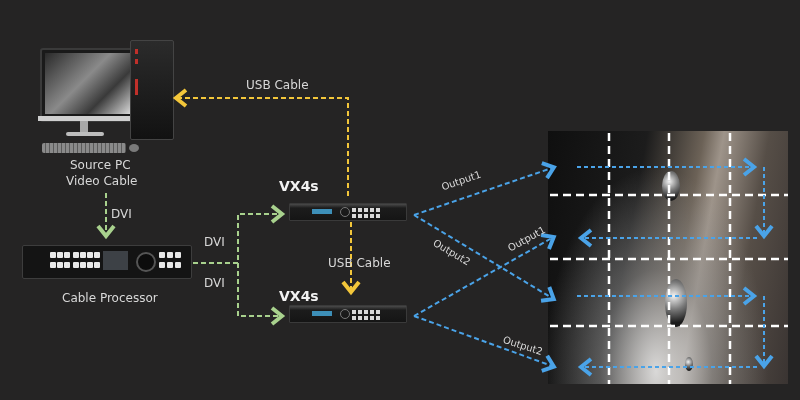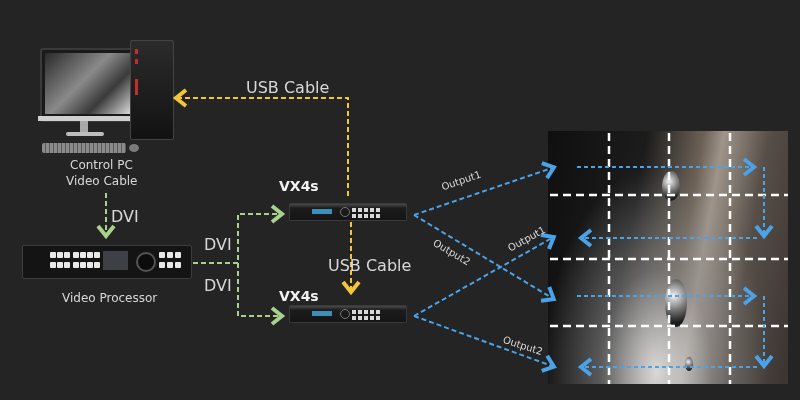--- a/index.html
+++ b/index.html
@@ -3,21 +3,21 @@
 <meta charset="utf-8">
 <style>
   html, body { margin: 0; padding: 0; }
   body {
     width: 800px; height: 400px; overflow: hidden;
     background: #252424;
     font-family: "DejaVu Sans", sans-serif;
     position: relative;
   }
   .label {
-    position: absolute; color: #d8d8d8; font-size: 16px; white-space: nowrap;
+    position: absolute; color: #d8d8d8; font-size: 12px; white-space: nowrap;
     font-family: "DejaVu Sans", sans-serif;
   }
   .title-label {
     position: absolute; color: #f2f2f2; font-size: 14px; font-weight: bold;
     font-family: "DejaVu Sans", sans-serif;
   }
   svg.overlay { position: absolute; left: 0; top: 0; }
   
   .monitor-frame {
     position: absolute; left: 40px; top: 48px; width: 92px; height: 70px;
@@ -93,21 +93,21 @@
   <div class="monitor-stand"></div>
   <div class="monitor-base"></div>
   <div class="keyboard"></div>
   <div class="mouse"></div>
   <div class="tower">
     <div class="tower-stripe" style="left:4px;top:8px;height:5px;"></div>
     <div class="tower-stripe" style="left:4px;top:18px;height:5px;"></div>
     <div class="tower-stripe" style="left:4px;top:38px;height:16px;"></div>
   </div>
 </div>
-<div class="label" style="left:70px;top:158px;font-size:12px;">Control PC</div>
+<div class="label" style="left:70px;top:158px;font-size:12px;">Source PC</div>
 <div class="label" style="left:66px;top:174px;font-size:12px;">Video Cable</div>
 
 <div class="vp">
   <div class="vp-btn" style="left:27px;top:6px;"></div>
     <div class="vp-btn" style="left:34px;top:6px;"></div>
     <div class="vp-btn" style="left:41px;top:6px;"></div>
   <div class="vp-btn" style="left:50px;top:6px;"></div>
     <div class="vp-btn" style="left:57px;top:6px;"></div>
     <div class="vp-btn" style="left:64px;top:6px;"></div>
     <div class="vp-btn" style="left:71px;top:6px;"></div>
@@ -120,21 +120,21 @@
     <div class="vp-btn" style="left:71px;top:16px;"></div>
   <div class="vp-lcd"></div>
   <div class="vp-knob"></div>
   <div class="vp-btn" style="left:136px;top:6px;"></div>
     <div class="vp-btn" style="left:144px;top:6px;"></div>
     <div class="vp-btn" style="left:152px;top:6px;"></div>
   <div class="vp-btn" style="left:136px;top:16px;"></div>
     <div class="vp-btn" style="left:144px;top:16px;"></div>
     <div class="vp-btn" style="left:152px;top:16px;"></div>
 </div>
-<div class="label" style="left:62px;top:291px;font-size:12px;">Video Processor</div>
+<div class="label" style="left:62px;top:291px;font-size:12px;">Cable Processor</div>
 
 <div class="title-label" style="left:279px;top:178px;">VX4s</div>
 <div class="vx" style="left:289px;top:203px;">
   <div class="vx-lcd"></div>
     <div class="vx-knob"></div>
   <div class="vx-btn" style="left:62px;top:4px;"></div>
     <div class="vx-btn" style="left:68px;top:4px;"></div>
     <div class="vx-btn" style="left:74px;top:4px;"></div>
     <div class="vx-btn" style="left:80px;top:4px;"></div>
     <div class="vx-btn" style="left:86px;top:4px;"></div>

